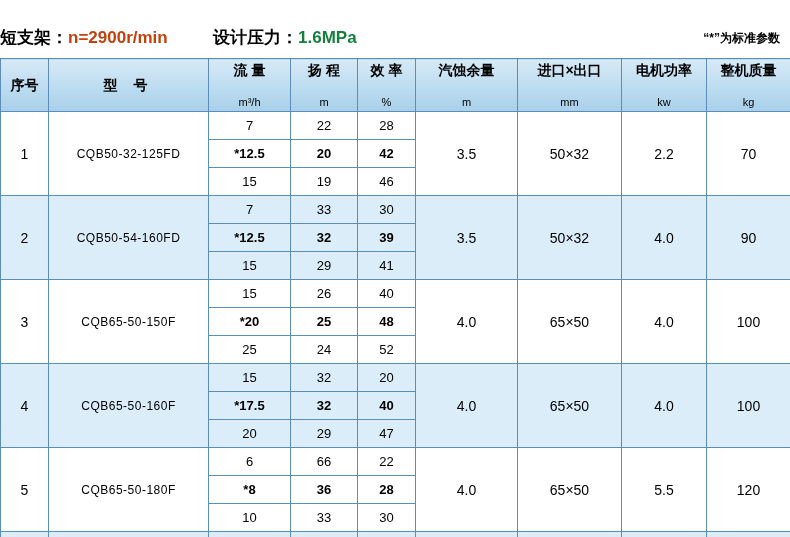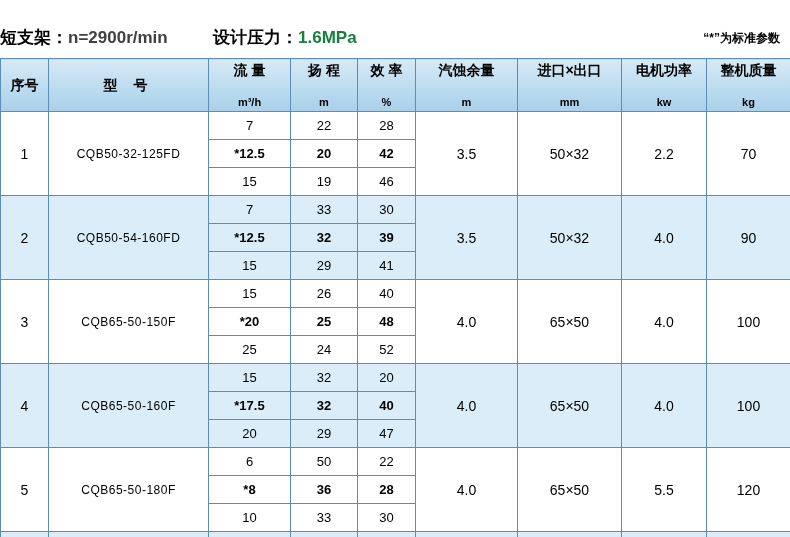--- a/index.html
+++ b/index.html
@@ -30,21 +30,21 @@
   }
   .hdr-left {
     position: absolute;
     left: 0px;
     top: 26px;
     font-size: 17px;
     font-weight: bold;
     white-space: nowrap;
   }
   .hdr-left .rpm {
-    color: #404040;
+    color: #c2410c;
   }
   .hdr-mid {
     position: absolute;
     left: 213px;
     top: 26px;
     font-size: 17px;
     font-weight: bold;
     white-space: nowrap;
   }
   .hdr-mid .mpa {
@@ -75,21 +75,21 @@
   thead th {
     background: linear-gradient(to bottom, #d7eaf7 0%, #bcdcf0 55%, #a9d0ea 100%);
     font-weight: bold;
     font-size: 14px;
     height: 52px;
     line-height: 1.15;
     padding: 2px 1px;
   }
   thead th .unit {
     display: block;
-    font-weight: bold;
+    font-weight: normal;
     font-size: 11px;
     margin-top: 18px;
   }
   thead th .spaced {
     letter-spacing: 6px;
   }
 
   tbody td {
     height: 18px;
   }
@@ -254,21 +254,21 @@
         </tr>
         <tr class="even">
           <td class="num sub-row-cell">20</td>
           <td class="num sub-row-cell">29</td>
           <td class="num sub-row-cell">47</td>
         </tr>
         <tr class="odd">
           <td class="idx" rowspan="3">5</td>
           <td class="model" rowspan="3">CQB65-50-180F</td>
           <td class="num sub-row-cell">6</td>
-          <td class="num sub-row-cell">50</td>
+          <td class="num sub-row-cell">66</td>
           <td class="num sub-row-cell">22</td>
           <td class="bigcell" rowspan="3">4.0</td>
           <td class="bigcell" rowspan="3">65×50</td>
           <td class="bigcell" rowspan="3">5.5</td>
           <td class="bigcell" rowspan="3">120</td>
         </tr>
         <tr class="odd">
           <td class="num sub-row-cell star">*8</td>
           <td class="num sub-row-cell star">36</td>
           <td class="num sub-row-cell star">28</td>

